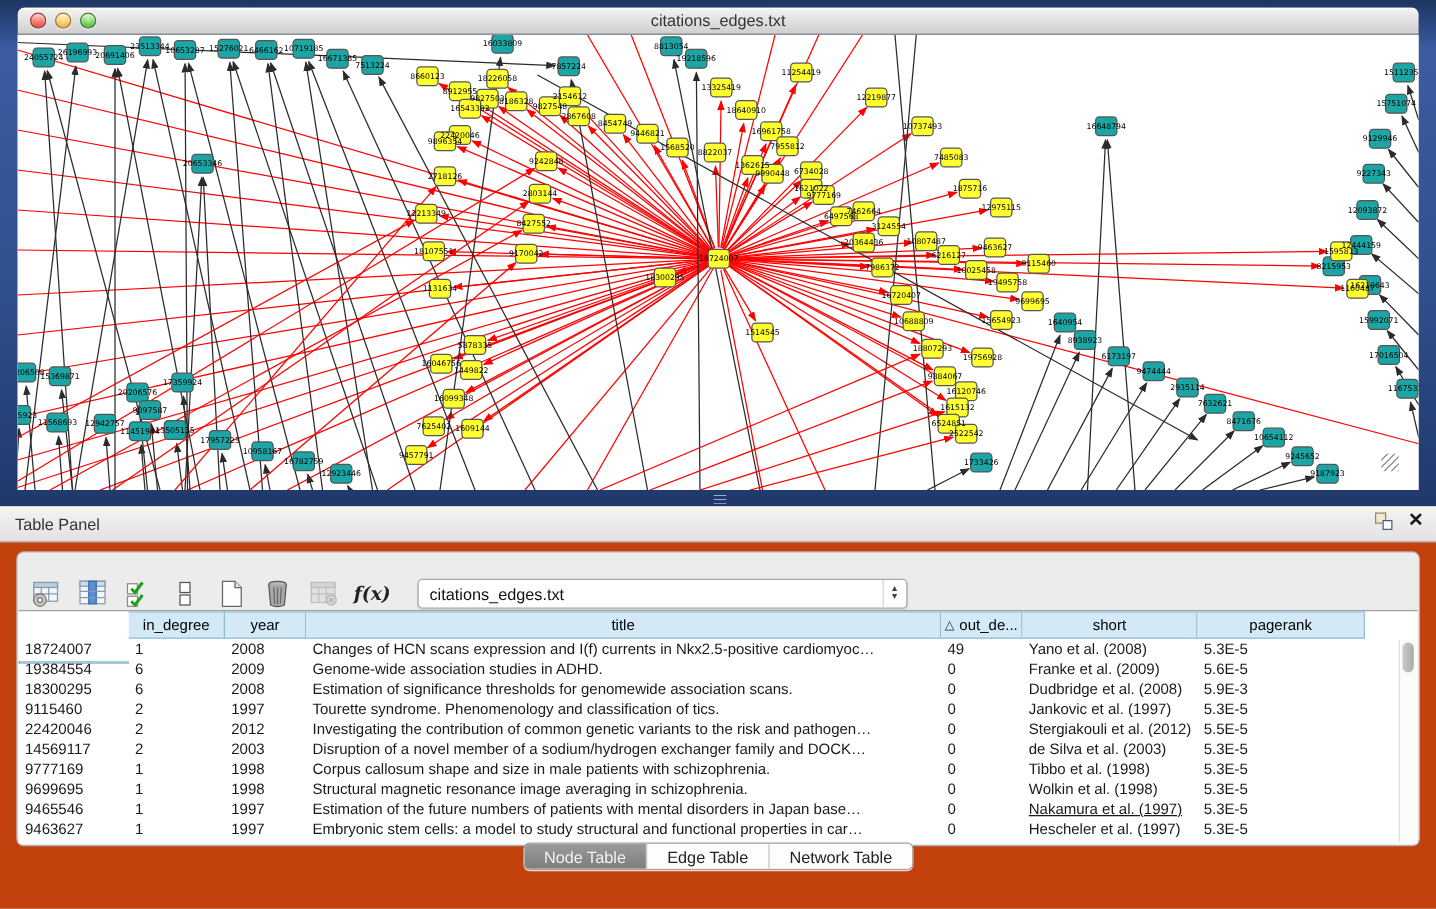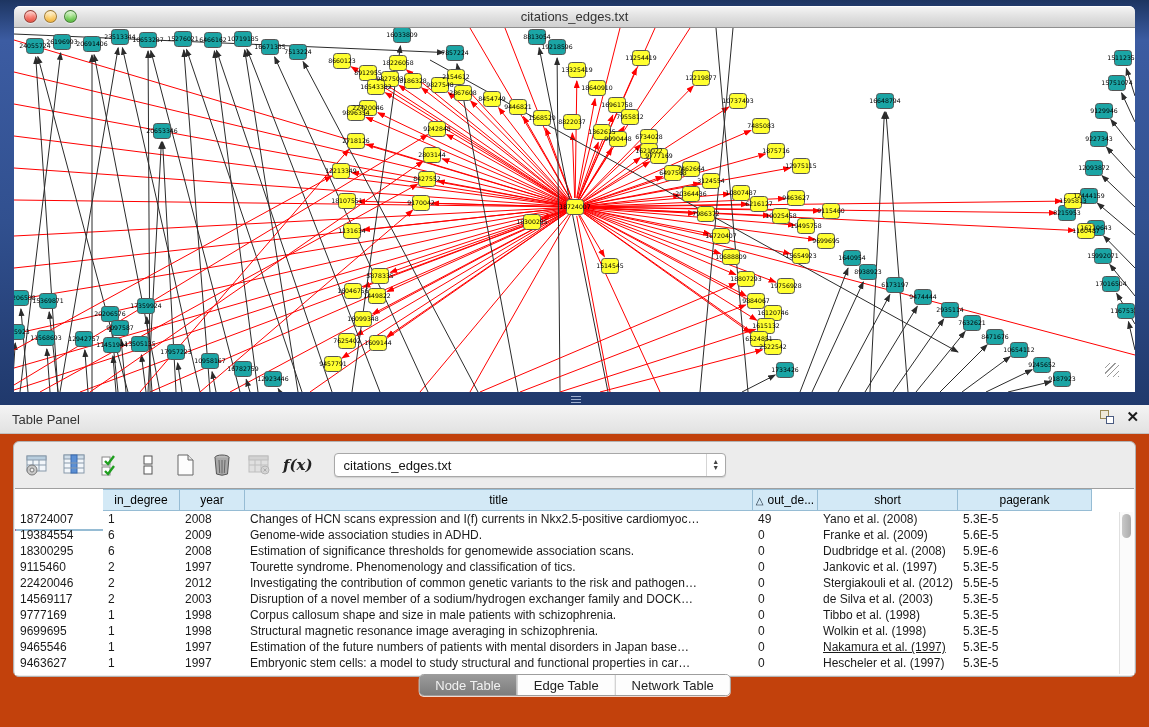--- a/index.html
+++ b/index.html
@@ -37,21 +37,21 @@
     border-bottom:1px solid #c2c2c2; }
   .panel-title { position:absolute; left:12px; top:7px; font-size:13px; color:#333; }
   .panel-header-icons { position:absolute; right:10px; top:5px; display:flex; gap:12px; align-items:center; }
   .float-icon { position:relative; width:14px; height:14px; }
   .float-icon .sq1 { position:absolute; left:0; top:0; width:9px; height:9px; border:1.5px solid #9a8a55; background:#efe9d8; }
   .float-icon .sq2 { position:absolute; right:0; bottom:0; width:8px; height:8px; border:1.5px solid #4a5a80; background:#fff; }
   .close-x { font-size:15px; font-weight:bold; color:#1a1a1a; line-height:14px; cursor:default; }
 
   .tool-container { position:absolute; left:13px; right:13px; top:36px; height:236px;
     border:1px solid #b3b3b3; border-radius:6px; background:#ececec; }
-  .toolbar { position:absolute; left:10px; top:6px; height:34px; display:flex; align-items:center; gap:11px; }
+  .toolbar { position:absolute; left:10px; top:16px; height:34px; display:flex; align-items:center; gap:11px; }
   .tb-icon { width:26px; height:26px; display:flex; align-items:center; justify-content:center; }
   .fx { font-family:"DejaVu Serif", serif; font-style:italic; font-weight:bold; font-size:15px; color:#222; }
   .dropdown { margin-left:10px; width:392px; height:24px; background:#fff;
     border:1px solid #a8a8a8; border-radius:4px; position:relative;
     box-shadow:0 1px 1px rgba(0,0,0,.12); display:flex; align-items:center; }
   .dropdown .val { padding-left:9px; font-size:13px; color:#111; }
   .dd-arrows { position:absolute; right:0; top:0; width:19px; height:22px;
     border-left:1px solid #d5d5d5; display:flex; flex-direction:column;
     align-items:center; justify-content:center; color:#444; }
   .dd-arrows span { font-size:7px; line-height:6px; }
@@ -665,21 +665,21 @@
             <div class="td" style="width: 140px;">Franke et al. (2009)</div>
             <div class="td" style="width: 134px;">5.6E-5</div>
           </div>
           <div class="trow">
             <div class="td" style="width: 88px;">18300295</div>
             <div class="td" style="width: 77px;">6</div>
             <div class="td" style="width: 65px;">2008</div>
             <div class="td" style="width: 508px;">Estimation of significance thresholds for genomewide association scans.</div>
             <div class="td" style="width: 65px;">0</div>
             <div class="td" style="width: 140px;">Dudbridge et al. (2008)</div>
-            <div class="td" style="width: 134px;">5.9E-6</div>
+            <div class="td" style="width: 134px;">5.9E-3</div>
           </div>
           <div class="trow">
             <div class="td" style="width: 88px;">9115460</div>
             <div class="td" style="width: 77px;">2</div>
             <div class="td" style="width: 65px;">1997</div>
             <div class="td" style="width: 508px;">Tourette syndrome. Phenomenology and classification of tics.</div>
             <div class="td" style="width: 65px;">0</div>
             <div class="td" style="width: 140px;">Jankovic et al. (1997)</div>
             <div class="td" style="width: 134px;">5.3E-5</div>
           </div>

